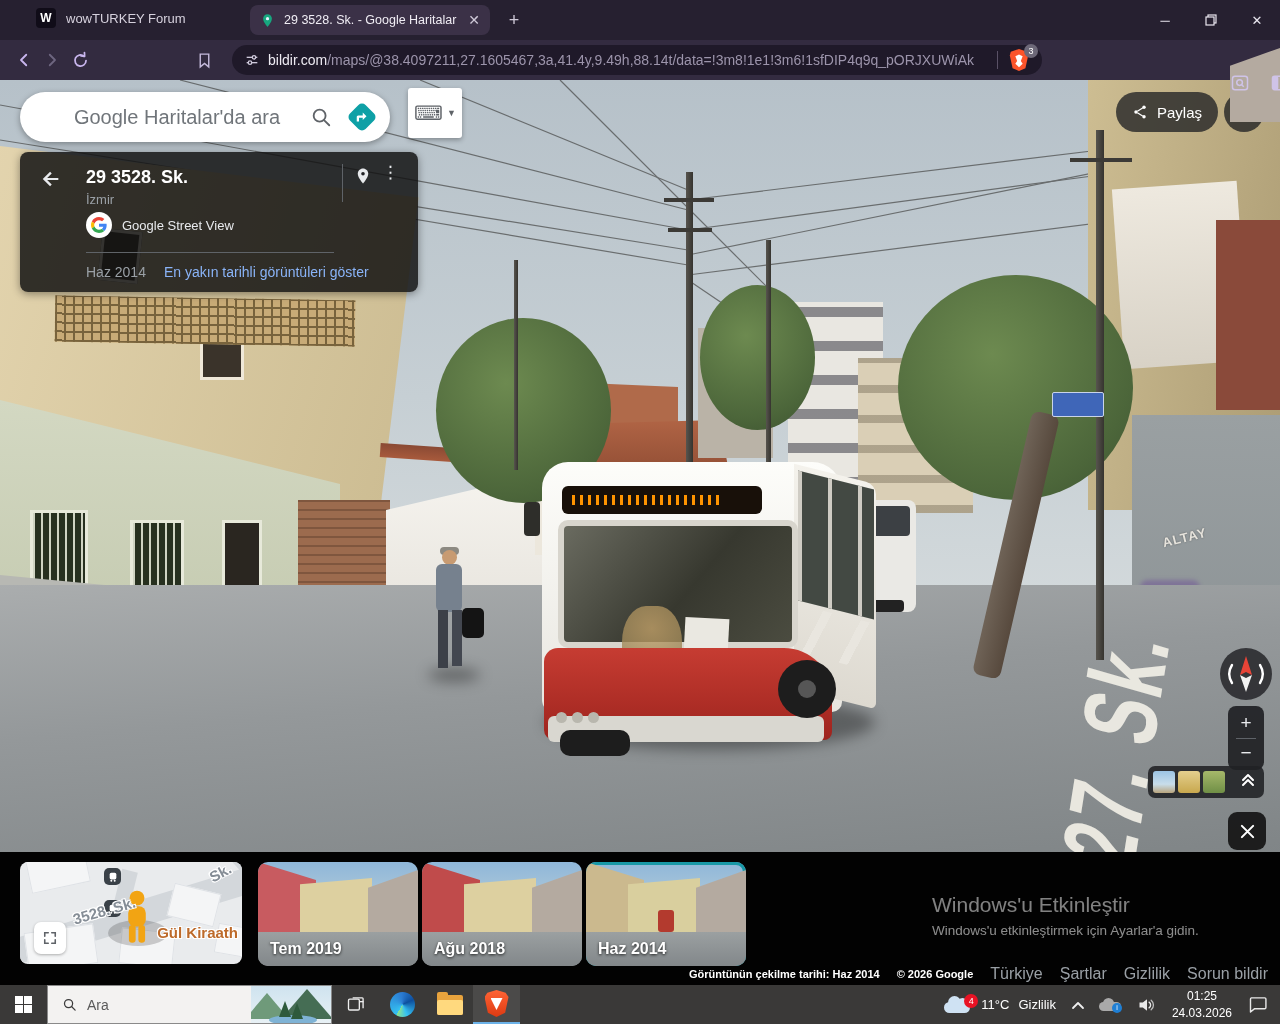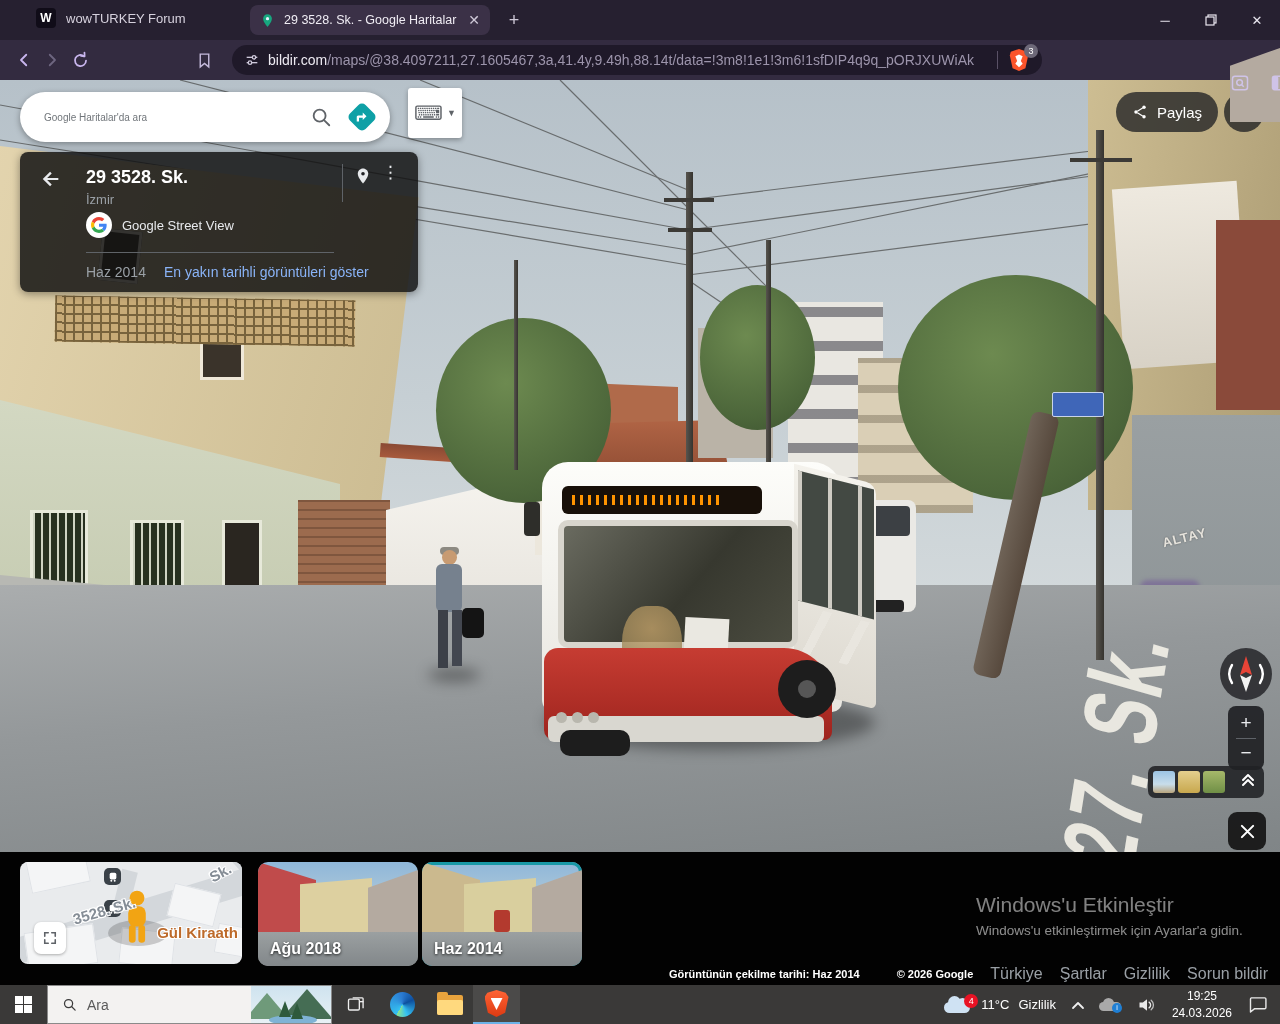--- a/index.html
+++ b/index.html
@@ -127,22 +127,22 @@
   .man-torso { left:14px; top:14px; width:26px; height:48px; border-radius:6px; background:#76818e; }
   .man-legL { left:16px; top:60px; width:10px; height:58px; background:#3c4048; }
   .man-legR { left:30px; top:60px; width:10px; height:56px; background:#434750; }
   .man-bag { left:40px; top:58px; width:22px; height:30px; border-radius:5px; background:#141414; }
   .shadow-blob { background:rgba(0,0,0,.35); border-radius:50%; filter:blur(7px); }
 
   
   .ovl { position:absolute; z-index:10; }
   .search-pill { left:20px; top:92px; width:370px; height:50px; background:#fff; border-radius:25px;
                  box-shadow:0 2px 6px rgba(0,0,0,.35); display:flex; align-items:center; padding:0 14px 0 24px; }
-  .search-pill input { border:none; outline:none; flex:1; font-size:10px; color:#202124;
-                       font-family:"Liberation Sans",sans-serif; }
+  .search-pill input { border:none; outline:none; flex:1; font-size:20px; color:#202124;
+                       font-family:"Liberation Sans",sans-serif;text-align:center; }
   .search-pill input::placeholder { color:#70757a; }
   .dir-diamond { width:28px; height:28px; position:relative; flex:none; margin-left:16px; }
   .dir-diamond .dd { position:absolute; left:3px; top:3px; width:22px; height:22px; background:#0ea0a6;
                      border-radius:5px; transform:rotate(45deg); }
   .dir-diamond svg { position:absolute; left:5px; top:5px; }
   .kbd-box { left:408px; top:88px; width:54px; height:50px; background:#fff; border-radius:3px;
              box-shadow:0 2px 5px rgba(0,0,0,.3); display:flex; align-items:center; justify-content:center; gap:4px;
              color:#5f6368; }
   .kbd-glyph { font-size:20px; line-height:1; }
   .kbd-caret { font-size:9px; }
@@ -220,24 +220,24 @@
             clip-path:polygon(0 10%,100% 0,100% 100%,0 100%); }
   .tb-right { right:0; top:8px; width:50px; height:74px; background:#b4aaa0;
               clip-path:polygon(0 24%,100% 0,100% 100%,0 100%); }
   .tb-road { left:0; bottom:0; width:100%; height:34px; background:linear-gradient(#9ba0a1,#82878a); }
   .tb-label { position:absolute; left:12px; bottom:8px; font-size:16px; font-weight:bold; color:#fff;
               text-shadow:0 1px 3px rgba(0,0,0,.8); }
   .t4 .tb-left { background:#c04b4b; } .t2 .tb-mid { background:#e4dba6; }
   .t5 .tb-mid { background:#d9cf9e; } .t5 .tb-left { background:#cbb98e; }
   .t5 .tb-red { left:72px; top:48px; width:16px; height:22px; background:#b33a2e; border-radius:3px; }
   .attribution { position:absolute; right:12px; bottom:3px; height:16px; display:flex; gap:17px; align-items:center; }
-  .attr-strong { color:#fff; font-size:11px; font-weight:bold;margin-left:20px; }
+  .attr-strong { color:#fff; font-size:11px; font-weight:bold; }
   .attr-link { color:#9aa0a6; font-size:16px; }
 
-  .watermark { position:absolute; left:932px; top:893px; z-index:16; color:rgba(255,255,255,.5);margin-left:44px; }
+  .watermark { position:absolute; left:932px; top:893px; z-index:16; color:rgba(255,255,255,.5); }
   .wm1 { font-size:21px; }
   .wm2 { font-size:13.5px; margin-top:6px; color:rgba(255,255,255,.55); }
 
   
   .taskbar { position:absolute; left:0; top:985px; width:1280px; height:39px; background:#3a3938; z-index:40;
              display:flex; align-items:stretch; }
   .tb-btn { display:flex; align-items:center; justify-content:center; }
   .start-btn { width:47px; }
   .win-logo { display:grid; grid-template-columns:8px 8px; grid-template-rows:8px 8px; gap:1px; }
   .win-logo div { background:#fff; }
@@ -618,20 +618,27 @@
       <div class="mm-street2">Sk.</div>
       <div class="mm-poi">Gül Kiraath</div>
       <div class="mm-fullscreen">
         <svg width="14" height="14" viewBox="0 0 16 16">
           <path d="M2 6V2h4M10 2h4v4M14 10v4h-4M6 14H2v-4" fill="none" stroke="#5f6368" stroke-width="1.8" stroke-linecap="round"></path>
         </svg>
       </div>
     </div>
 
     <div class="thumbs">
+      <div class="thumb t3">
+        <div class="tb-el tb-left" style="background:#c85b60;"></div>
+        <div class="tb-el tb-mid"></div>
+        <div class="tb-el tb-right"></div>
+        <div class="tb-el tb-road"></div>
+        <div class="tb-label">Tem 2019</div>
+      </div>
       <div class="thumb t4">
         <div class="tb-el tb-left"></div>
         <div class="tb-el tb-mid"></div>
         <div class="tb-el tb-right"></div>
         <div class="tb-el tb-road"></div>
         <div class="tb-label">Ağu 2018</div>
       </div>
       <div class="thumb t5 selected">
         <div class="tb-el tb-left"></div>
         <div class="tb-el tb-mid"></div>
@@ -727,21 +734,21 @@
         </div>
       </div>
       <div class="tray-ic">
         <svg width="20" height="18" viewBox="0 0 24 20">
           <path d="M3 7v6h4l5 4V3L7 7H3z" fill="#e8e8e8"></path>
           <path d="M14.5 6.5a4.2 4.2 0 0 1 0 7" fill="none" stroke="#e8e8e8" stroke-width="1.6" stroke-linecap="round"></path>
           <path d="M17 4.2a7.5 7.5 0 0 1 0 11.6" fill="none" stroke="#bdbdbd" stroke-width="1.6" stroke-linecap="round"></path>
         </svg>
       </div>
       <div class="clock">
-        <div>19:25</div>
+        <div>01:25</div>
         <div>24.03.2026</div>
       </div>
       <div class="tray-ic action-center">
         <svg width="20" height="19" viewBox="0 0 24 22">
           <path d="M4 3h16a1.5 1.5 0 0 1 1.5 1.5v10A1.5 1.5 0 0 1 20 16H8l-5 4V4.5A1.5 1.5 0 0 1 4 3z" fill="none" stroke="#e8e8e8" stroke-width="1.7" stroke-linejoin="round"></path>
         </svg>
       </div>
     </div>
   </div>
 

